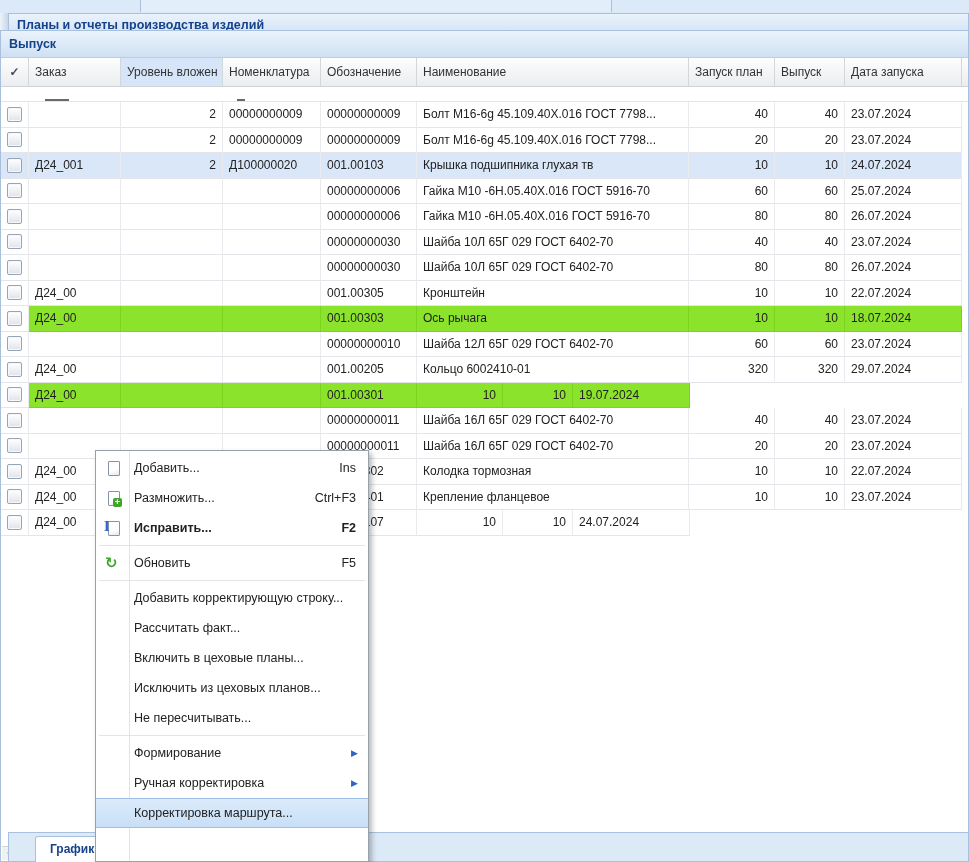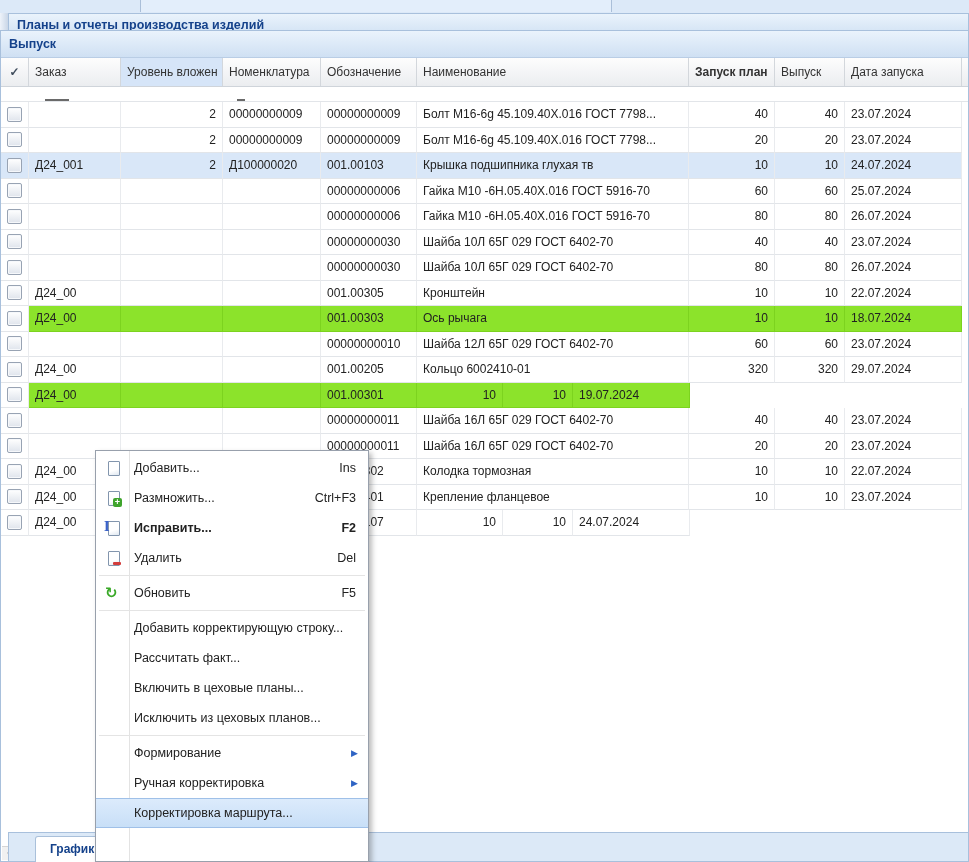--- a/index.html
+++ b/index.html
@@ -324,21 +324,21 @@
         </div>
         <div class="th" style="width: 98px;">
           <span>Номенклатура</span>
         </div>
         <div class="th" style="width: 96px;">
           <span>Обозначение</span>
         </div>
         <div class="th" style="width: 272px;">
           <span>Наименование</span>
         </div>
-        <div class="th" style="width: 86px; font-weight: bold;">
+        <div class="th" style="width: 86px;">
           <span>Запуск план</span>
         </div>
         <div class="th" style="width: 70px;">
           <span>Выпуск</span>
         </div>
         <div class="th" style="width: 117px;">
           <span>Дата запуска</span>
         </div>
       </div>
     <div class="partial-row"></div>
@@ -592,27 +592,20 @@
       <span class="mlbl">Размножить...</span>
       <span class="msc">Ctrl+F3</span>
     </div>
     <div class="m-item bold">
       <span class="micn">
         <span class="icn i-edit-doc"></span>
       </span>
       <span class="mlbl">Исправить...</span>
       <span class="msc">F2</span>
     </div>
-    <div class="m-item">
-      <span class="micn">
-        <span class="icn i-delete-doc"></span>
-      </span>
-      <span class="mlbl">Удалить</span>
-      <span class="msc">Del</span>
-    </div>
     <div class="m-sep"></div>
     <div class="m-item">
       <span class="micn">
         <span class="icn i-refresh"></span>
       </span>
       <span class="mlbl">Обновить</span>
       <span class="msc">F5</span>
     </div>
     <div class="m-sep"></div>
     <div class="m-item">
@@ -624,20 +617,24 @@
       <span class="mlbl">Рассчитать факт...</span>
     </div>
     <div class="m-item">
       <span class="micn"></span>
       <span class="mlbl">Включить в цеховые планы...</span>
     </div>
     <div class="m-item">
       <span class="micn"></span>
       <span class="mlbl">Исключить из цеховых планов...</span>
     </div>
+    <div class="m-item">
+      <span class="micn"></span>
+      <span class="mlbl">Не пересчитывать...</span>
+    </div>
     <div class="m-sep"></div>
     <div class="m-item">
       <span class="micn"></span>
       <span class="mlbl">Формирование</span>
       <span class="sub">▶</span>
     </div>
     <div class="m-item">
       <span class="micn"></span>
       <span class="mlbl">Ручная корректировка</span>
       <span class="sub">▶</span>

